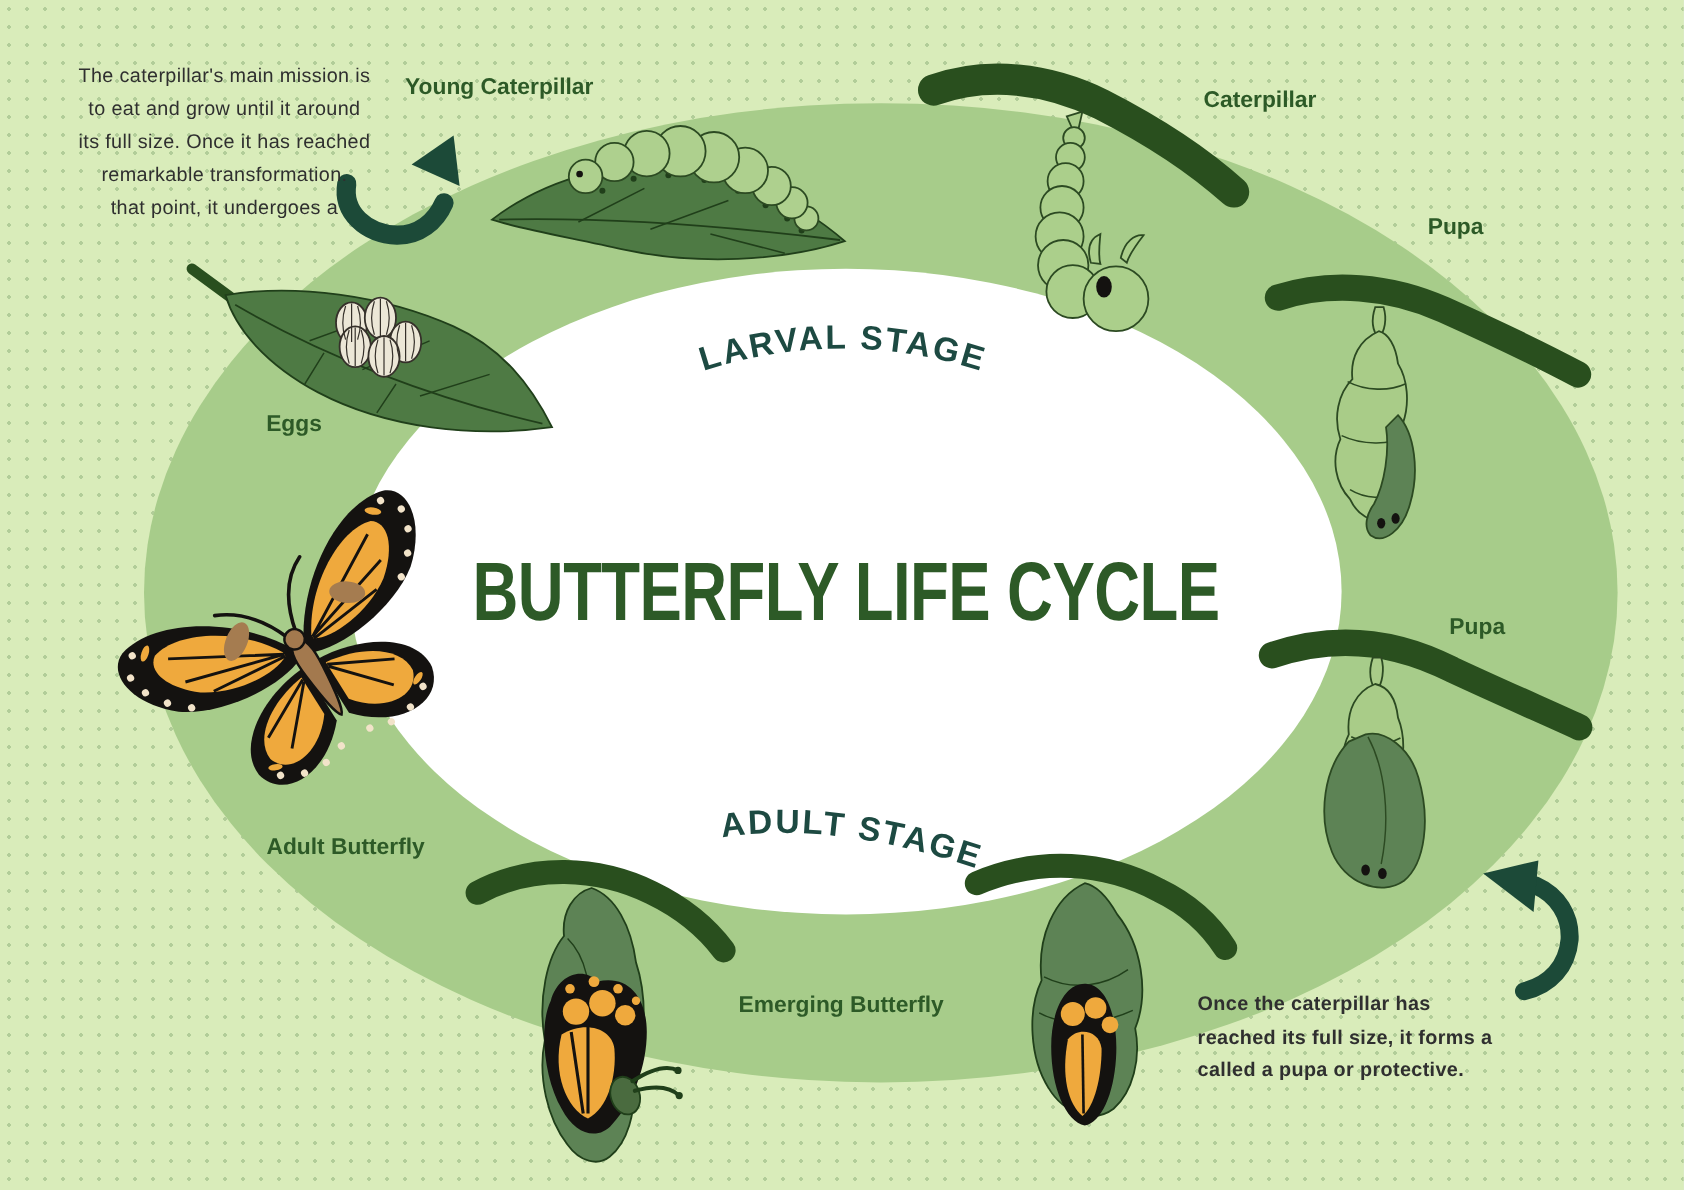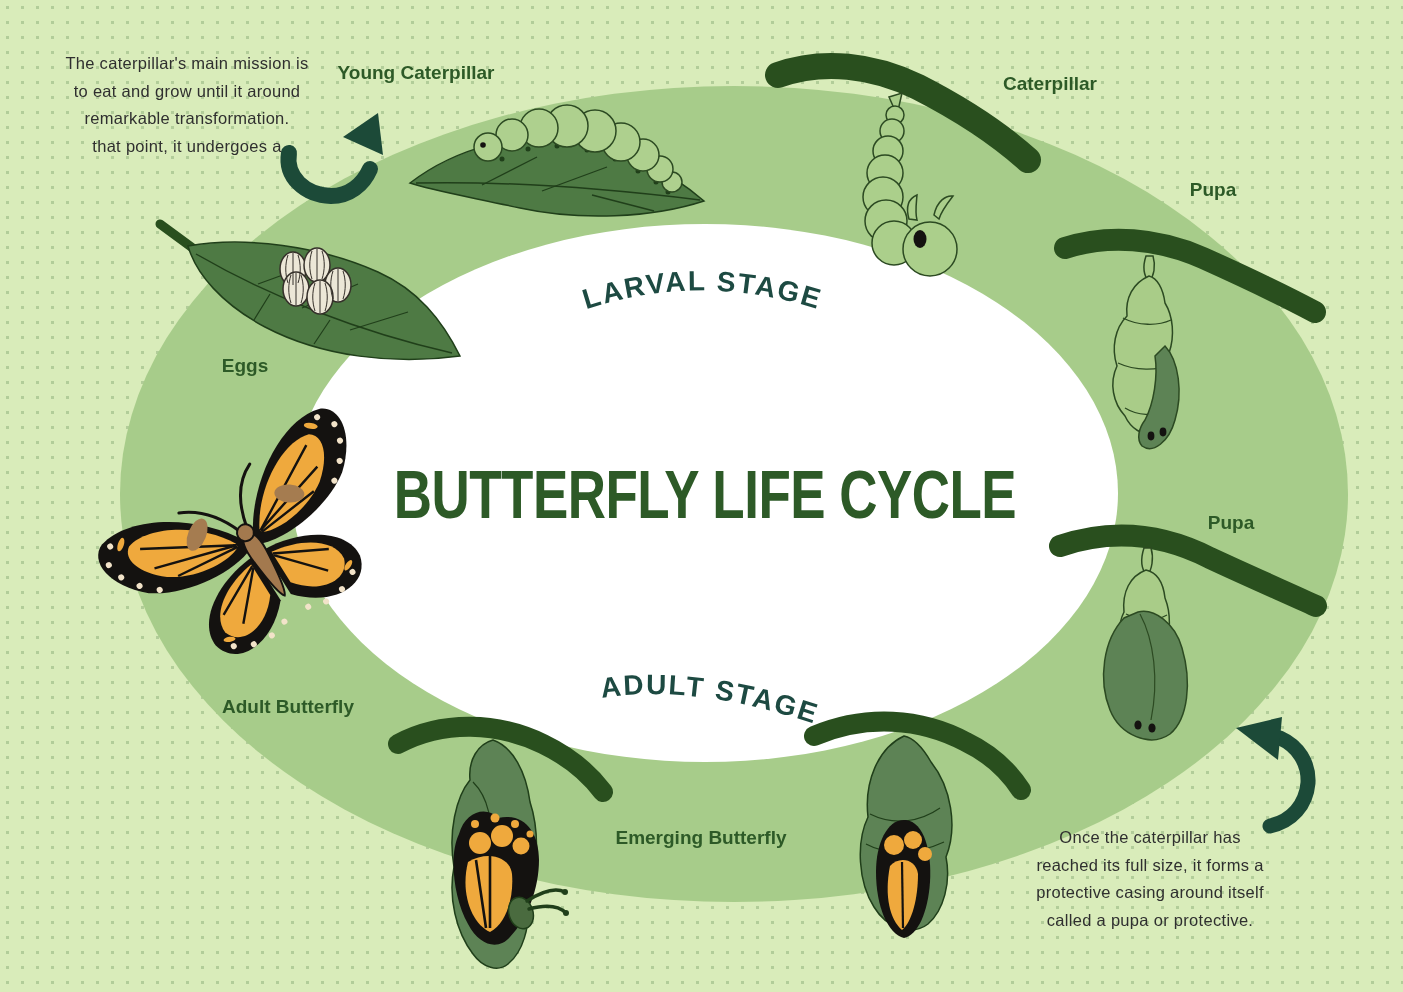--- a/index.html
+++ b/index.html
@@ -29,21 +29,21 @@
   }
   .node-label{
     position:absolute;transform:translate(-50%,-50%);
     font-size:19px;font-weight:700;color:#2d5a27;white-space:nowrap;
   }
   .note{
     position:absolute;font-size:16.5px;line-height:27.5px;color:#2f2f2f;
     letter-spacing:0.3px;
   }
   .note-left{left:62px;top:50px;width:250px;text-align:center;}
-  .note-right{left:998px;top:824px;width:304px;text-align:center;}
+  .note-right{left:998px;top:824px;width:304px;text-align:left;font-weight:bold;}
   svg{position:absolute;overflow:visible;}
   .arc-text{font-weight:700;fill:#1d4a42;letter-spacing:2px;}
 </style>
 </head>
 <body>
 
 <div class="canvas">
 
   <div class="ring"></div>
   <div class="center-ellipse"></div>
@@ -248,31 +248,31 @@
     <text class="arc-text" font-size="28" font-family="Liberation Sans, sans-serif" text-anchor="middle">
       <textPath href="#arcAdult" xlink:href="#arcAdult" startOffset="50%">ADULT STAGE</textPath>
     </text>
   </svg>
 
   <div class="title">BUTTERFLY LIFE CYCLE</div>
 
   <div class="node-label" style="left:416px;top:73px;">Young Caterpillar</div>
   <div class="node-label" style="left:1050px;top:84px;">Caterpillar</div>
   <div class="node-label" style="left:1213px;top:190px;">Pupa</div>
-  <div class="node-label" style="left:245px;top:354px;margin-top:12px;">Eggs</div>
+  <div class="node-label" style="left:245px;top:354px;">Eggs</div>
   <div class="node-label" style="left:1231px;top:523px;">Pupa</div>
   <div class="node-label" style="left:288px;top:707px;">Adult Butterfly</div>
   <div class="node-label" style="left:701px;top:838px;">Emerging Butterfly</div>
 
   <div class="note note-left">
     <div>The caterpillar's main mission is</div>
     <div>to eat and grow until it around</div>
+    <div>its full size. Once it has reached</div>
     <div>remarkable transformation.</div>
     <div>that point, it undergoes a</div>
   </div>
   <div class="note note-right">
     <div>Once the caterpillar has</div>
     <div>reached its full size, it forms a</div>
-    <div>protective casing around itself</div>
     <div>called a pupa or protective.</div>
   </div>
 
 </div>
 
 </body></html>

